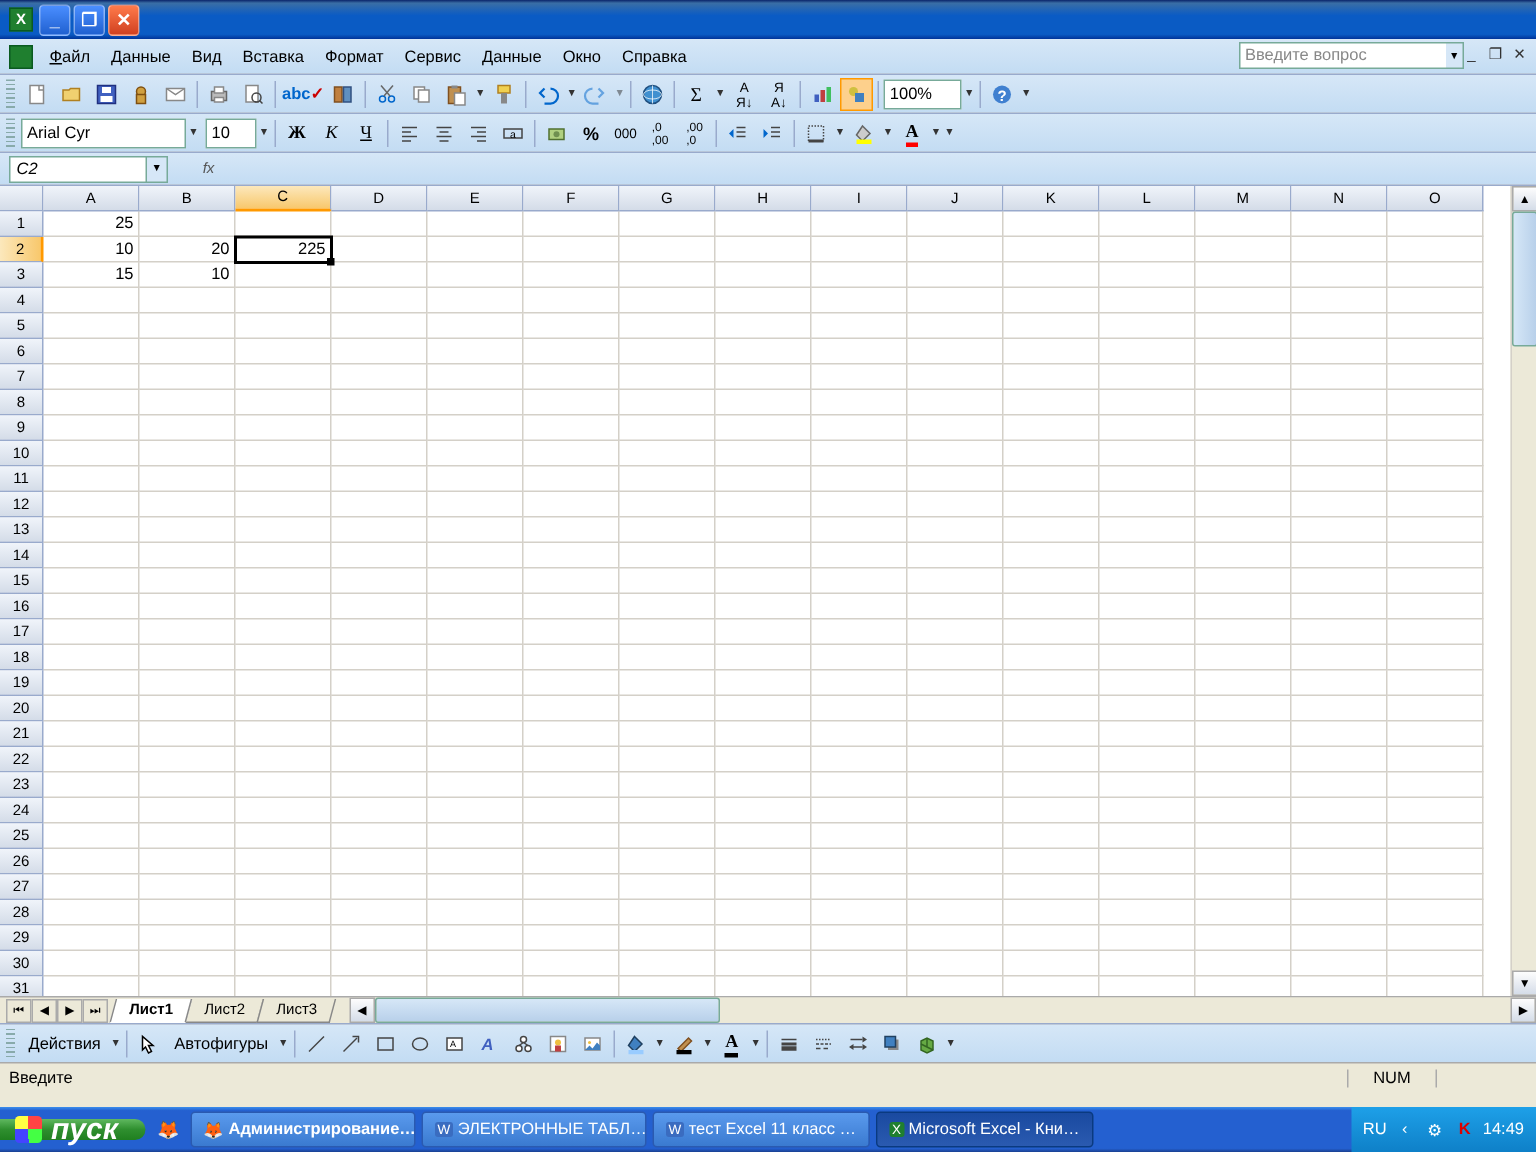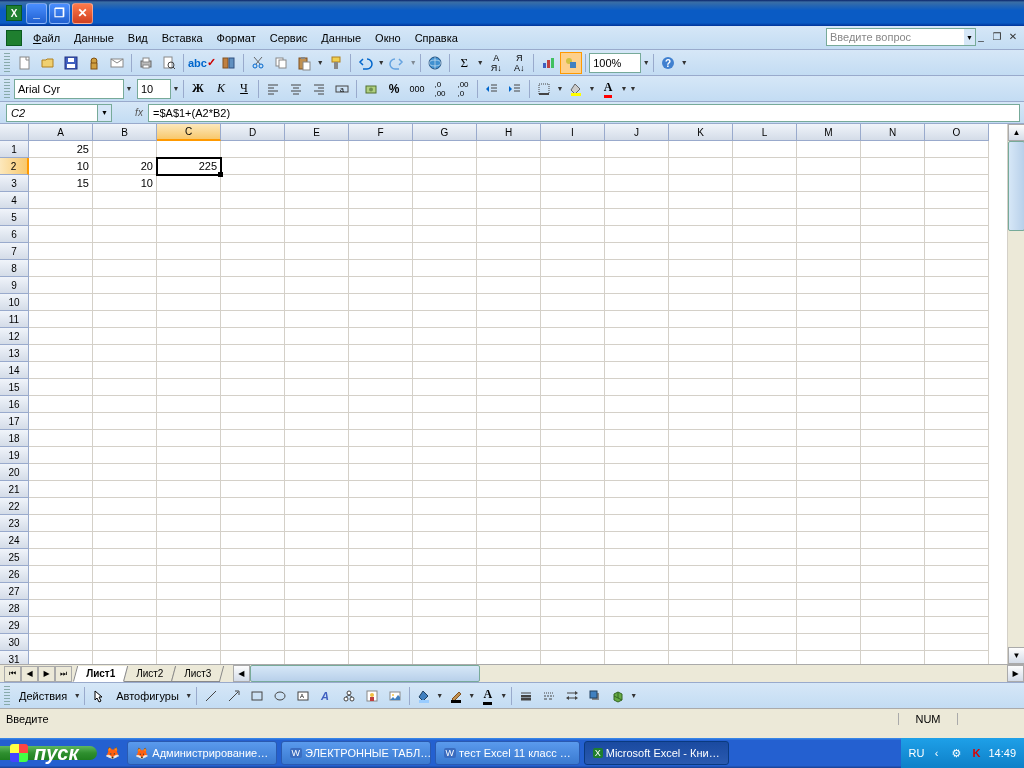--- a/index.html
+++ b/index.html
@@ -343,21 +343,20 @@
       <span style="border-bottom:3px solid #f00;font-weight:bold;font-family:serif;">А</span>
     </div>
   <div class="tb-dd">▼</div>
   <div class="tb-dd">▼</div>
 </div>
 
 <div class="formula-row">
   <div class="name-box">C2</div>
   <div class="name-dd">▼</div>
   <div class="fx-label">fx</div>
-  <div class="formula-input">=$A$1+(A2*B2)</div>
 </div>
 
 <div class="grid-area">
   <div class="corner"></div>
   <div class="col-headers" id="col-headers">
       <div class="col-h" style="width: 64px;">A</div>
       <div class="col-h" style="width: 64px;">B</div>
       <div class="col-h sel" style="width: 64px;">C</div>
       <div class="col-h" style="width: 64px;">D</div>
       <div class="col-h" style="width: 64px;">E</div>
@@ -1104,21 +1103,21 @@
   <div class="ready">Введите</div>
   <div class="num">NUM</div>
   <div style="width:60px;"></div>
 </div>
 
 <div class="taskbar">
   <div class="start-btn">пуск</div>
   <div class="ql">
     <div class="ql-btn">🦊</div>
   </div>
-  <div class="task-btn">🦊 <span style="margin-left:3px;">Администрирование…</span></div>
+  <div class="task-btn">🦊 <span style="margin-left:3px;font-weight:bold;">Администрирование…</span></div>
   <div class="task-btn">
       <span style="background:#3a6cc0;color:#fff;padding:0 2px;border-radius:2px;font-size:9px;margin-right:3px;">W</span>
       <span>ЭЛЕКТРОННЫЕ ТАБЛ…</span>
     </div>
   <div class="task-btn">
       <span style="background:#3a6cc0;color:#fff;padding:0 2px;border-radius:2px;font-size:9px;margin-right:3px;">W</span>
       <span>тест  Excel 11 класс …</span>
     </div>
   <div class="task-btn active">
       <span style="background:#1f7f2f;color:#fff;padding:0 2px;border-radius:2px;font-size:9px;margin-right:3px;">X</span>

